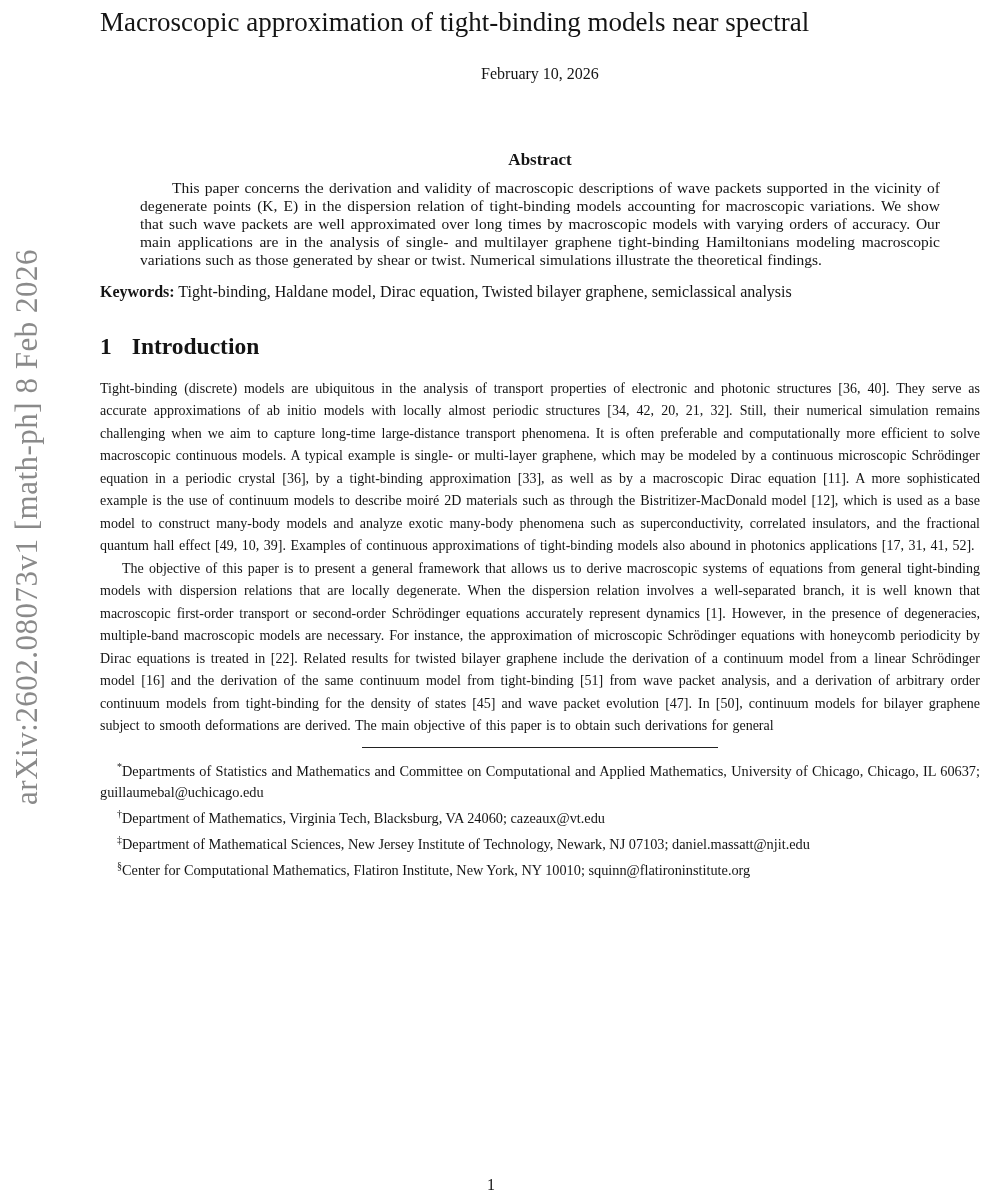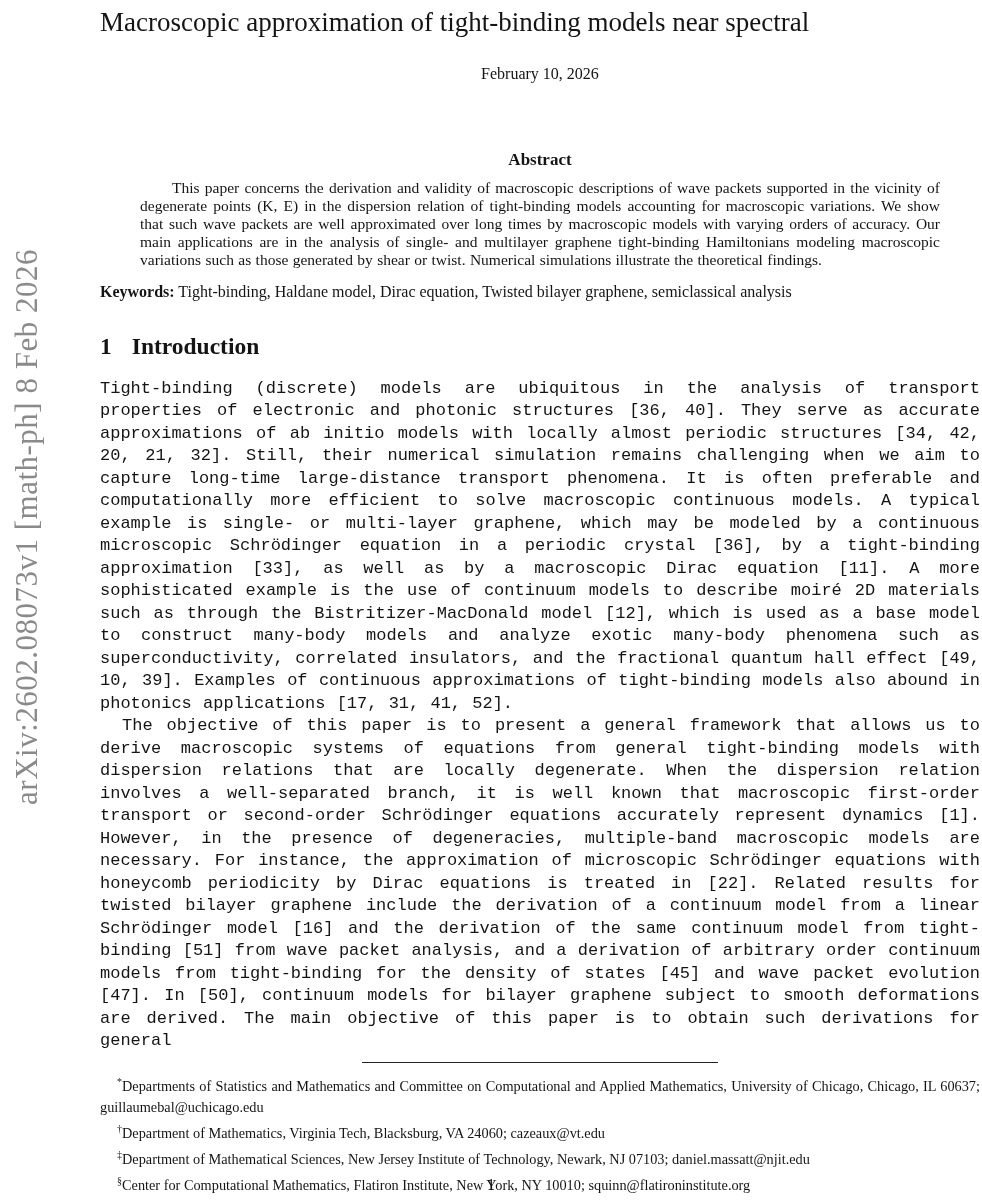--- a/index.html
+++ b/index.html
@@ -77,25 +77,24 @@
   .section-heading {
     margin-top: 28px;
     font-size: 23.5px;
     line-height: 30px;
     font-weight: bold;
     display: flex;
   }
   .section-heading .sec-num { margin-right: 20px; }
   .body-para {
     margin: 0;
-    font-size: 17px;
+    font-size: 14px;
     line-height: 22.5px;
     text-align: justify;
     word-spacing: 1px;
-    font-family: Liberation Mono, monospace;
   }
   .body-para.first { margin-top: 17px; text-indent: 0; }
   .body-para.indented { text-indent: 22px; }
   .footnote-rule {
     margin-top: 9px;
     width: 356px;
     border: none;
     border-top: 1.5px solid #222222;
   }
   .footnotes {

